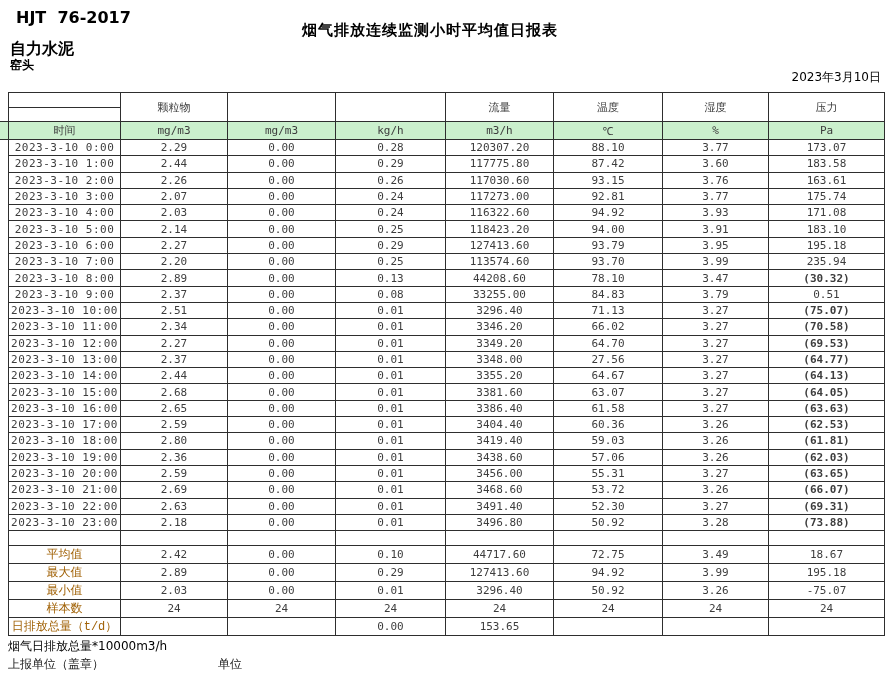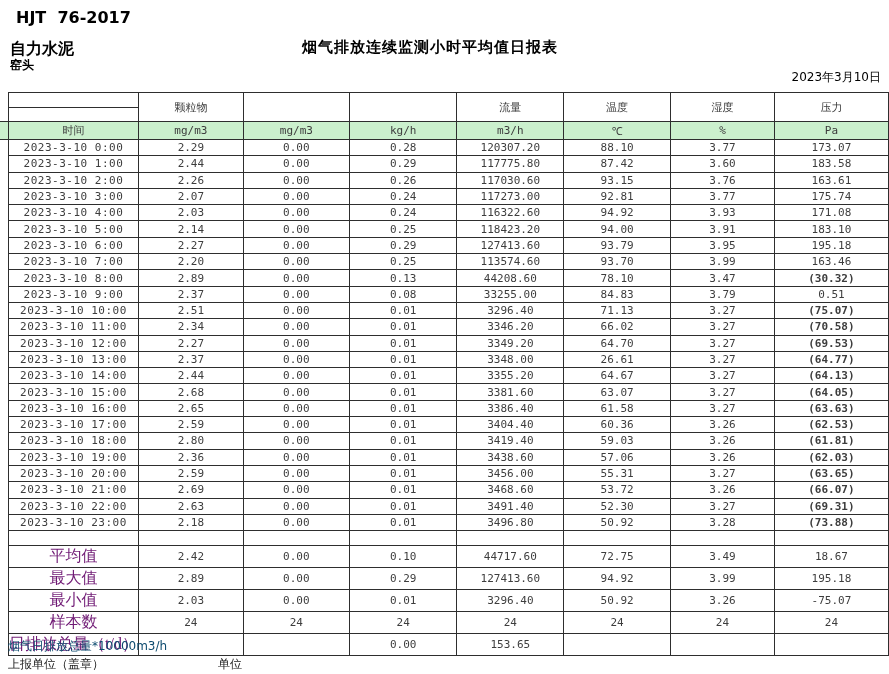--- a/index.html
+++ b/index.html
@@ -1,47 +1,47 @@
 <!DOCTYPE html>
 <html><head>
 <meta charset="utf-8">
 <style>
   html,body{margin:0;padding:0;}
   body{
     width:889px;height:674px;background:#ffffff;position:relative;overflow:hidden;
     font-family:"DejaVu Sans","Liberation Sans",sans-serif;color:#000;
   }
   .hjt{position:absolute;left:16px;top:8px;font-size:16px;font-weight:bold;white-space:pre;}
-  .title{position:absolute;left:0;top:21px;width:860px;text-align:center;font-size:15px;font-weight:bold;letter-spacing:1px;margin-top:17px;}
+  .title{position:absolute;left:0;top:21px;width:860px;text-align:center;font-size:15px;font-weight:bold;letter-spacing:1px;}
   .company{position:absolute;left:10px;top:39px;font-size:16px;font-weight:bold;}
   .stove{position:absolute;left:10px;top:57px;font-size:12px;font-weight:bold;}
   .date{position:absolute;right:8px;top:69px;font-size:12px;}
 
   table.report{
     position:absolute;left:8px;top:92px;border-collapse:collapse;table-layout:fixed;
   }
   table.report td{
     border:1px solid #2e2e2e;padding:0;margin:0;text-align:center;vertical-align:middle;
     white-space:nowrap;overflow:hidden;
     font-family:"DejaVu Sans Mono","Liberation Mono",monospace;font-size:11px;color:#3d3d3d;
   }
   tr.h1 td{height:14px;}
   tr.h2 td{height:13px;}
   td.cn{font-family:"DejaVu Sans","Liberation Sans",sans-serif;font-size:12px;color:#222;}
   tr.units-row td{height:17px;background:#cbf0cd;margin-left:48px;}
   tr.data-row td{height:15.3px;}
   tr.spacer-row td{height:14px;}
   tr.summary-row td{height:15px;}
   tr.data-row td:first-child{letter-spacing:0.5px;}
-  tr.summary-row td:first-child{font-family:Liberation Serif, serif;font-size:16px;color:#701a75;}
+  tr.summary-row td:first-child{font-family:Liberation Mono, monospace;font-size:12px;color:#a16207;}
   td.neg{color:#fa2f2f;font-weight:bold;}
 
   .sliver{position:absolute;left:0;top:121px;width:8px;height:19px;background:#cbf0cd;
     border-top:1px solid #2e2e2e;border-bottom:1px solid #2e2e2e;box-sizing:border-box;}
-  .note{position:absolute;left:8px;top:638px;font-size:12px;color:#0c4a6e;}
+  .note{position:absolute;left:8px;top:638px;font-size:12px;color:#000000;}
   .report-unit{position:absolute;left:8px;top:656px;font-size:12px;color:#222;}
   .unit-label{position:absolute;left:218px;top:656px;font-size:12px;color:#222;}
 </style>
 </head>
 <body>
 
 <div class="hjt">HJT  76-2017</div>
 <div class="title">烟气排放连续监测小时平均值日报表</div>
 <div class="company">自力水泥</div>
 <div class="stove">窑头</div>
@@ -157,21 +157,21 @@
         <td>195.18</td>
       </tr>
       <tr class="data-row">
         <td>2023-3-10 7:00</td>
         <td>2.20</td>
         <td>0.00</td>
         <td>0.25</td>
         <td>113574.60</td>
         <td>93.70</td>
         <td>3.99</td>
-        <td>163.46</td>
+        <td>235.94</td>
       </tr>
       <tr class="data-row">
         <td>2023-3-10 8:00</td>
         <td>2.89</td>
         <td>0.00</td>
         <td>0.13</td>
         <td>44208.60</td>
         <td>78.10</td>
         <td>3.47</td>
         <td class="neg">(30.32)</td>
@@ -215,21 +215,21 @@
         <td>64.70</td>
         <td>3.27</td>
         <td class="neg">(69.53)</td>
       </tr>
       <tr class="data-row">
         <td>2023-3-10 13:00</td>
         <td>2.37</td>
         <td>0.00</td>
         <td>0.01</td>
         <td>3348.00</td>
-        <td>26.61</td>
+        <td>27.56</td>
         <td>3.27</td>
         <td class="neg">(64.77)</td>
       </tr>
       <tr class="data-row">
         <td>2023-3-10 14:00</td>
         <td>2.44</td>
         <td>0.00</td>
         <td>0.01</td>
         <td>3355.20</td>
         <td>64.67</td>

